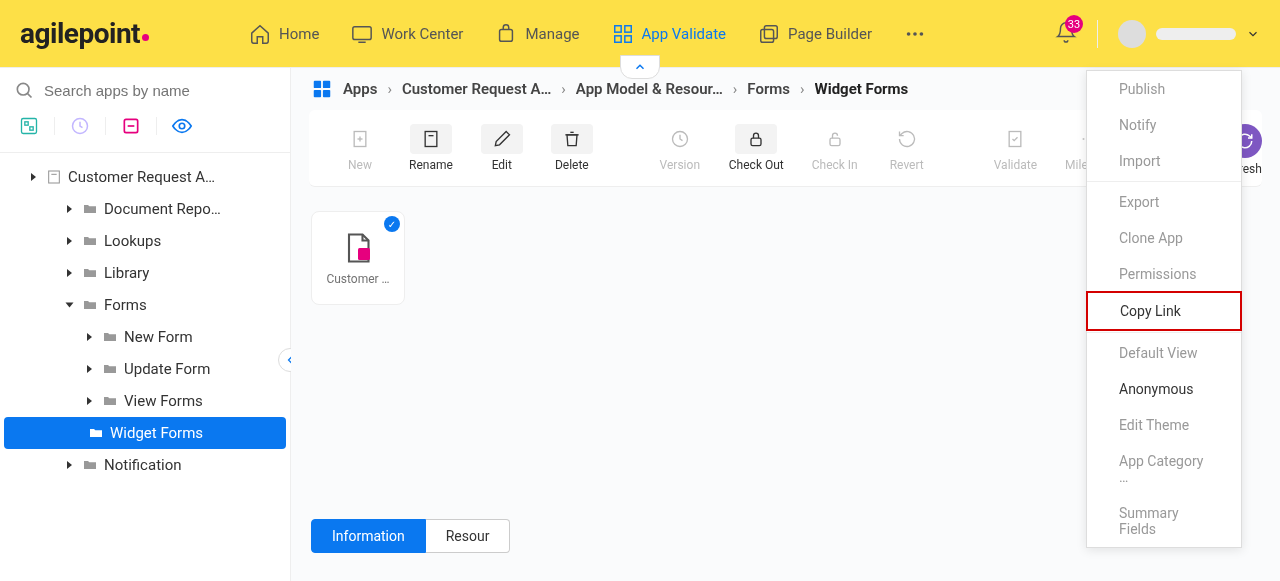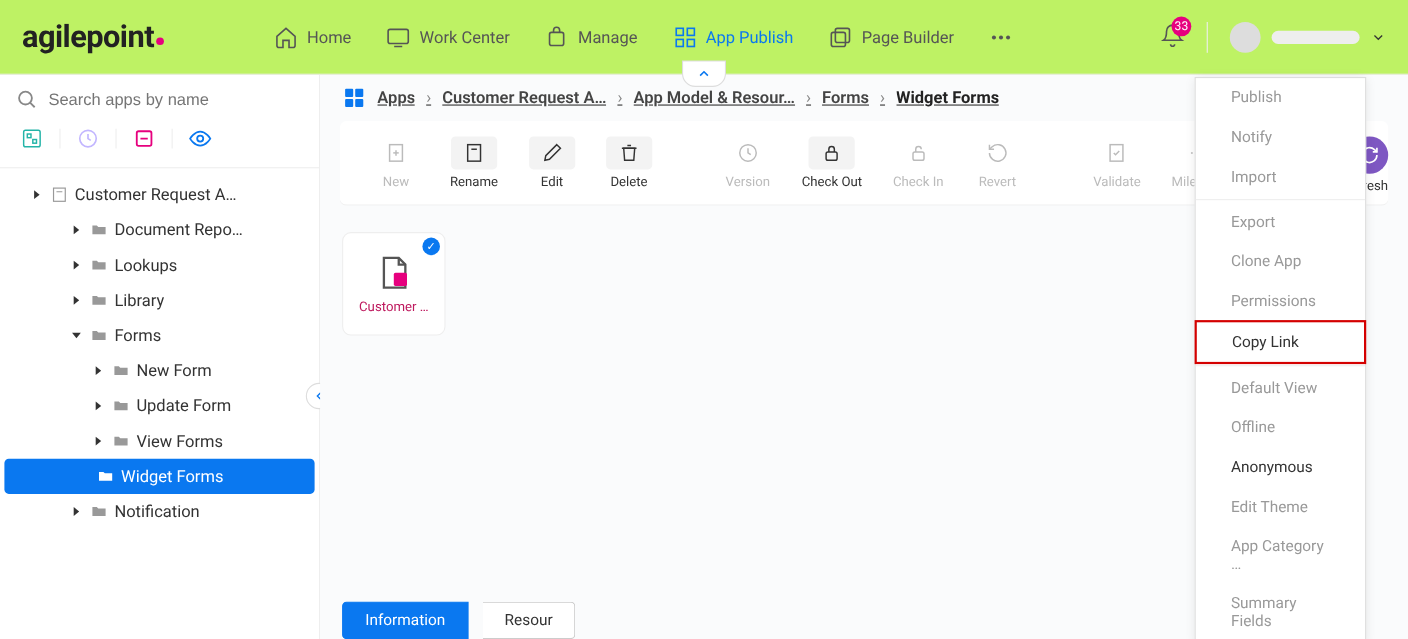--- a/index.html
+++ b/index.html
@@ -1,17 +1,17 @@
 <!DOCTYPE html>
 <html><head>
 <meta charset="utf-8">
 <style>
   * { box-sizing: border-box; margin: 0; padding: 0; }
   body { font-family: -apple-system, "Segoe UI", Roboto, Arial, sans-serif; font-size: 14px; color: #333; width: 1280px; height: 581px; overflow: hidden; background: #fff; position: relative; }
-  .topbar { height: 68px; display: flex; align-items: center; padding: 0 20px; border-bottom: 1px solid #eee; background: #bef264; position: relative; z-index: 1; }
+  .topbar { height: 68px; display: flex; align-items: center; padding: 0 20px; border-bottom: 1px solid #eee; background: #fde047; position: relative; z-index: 1; }
   .logo { font-size: 28px; font-weight: 700; letter-spacing: -0.5px; color: #222; }
   .logo .dot { display: inline-block; width: 7px; height: 7px; background: #e6007e; border-radius: 50%; margin-left: 2px; position: relative; top: -2px; }
   .nav { display: flex; align-items: center; margin-left: 100px; gap: 32px; flex: 1; text-align: right; }
   .nav-item { display: flex; align-items: center; gap: 8px; color: #555; cursor: pointer; font-size: 15px; }
   .nav-item.active { color: #0a78f0; }
   .nav-item svg { width: 22px; height: 22px; }
   .bell-wrap { position: relative; margin-left: 20px; cursor: pointer; }
   .badge { position: absolute; top: -6px; right: -6px; background: #e6007e; color: #fff; font-size: 11px; border-radius: 50%; min-width: 18px; height: 18px; display: flex; align-items: center; justify-content: center; }
   .user-area { display: flex; align-items: center; gap: 10px; margin-left: 20px; padding-left: 20px; border-left: 1px solid #eee; cursor: pointer; }
   .avatar { width: 28px; height: 28px; border-radius: 50%; background: #ddd; }
@@ -33,37 +33,37 @@
   .tree-row svg.ficon { width: 16px; height: 16px; color: #999; }
   .tree-row.selected svg.ficon { color: #fff; }
   .tree-label { overflow: hidden; text-overflow: ellipsis; }
   .ind-1 { padding-left: 28px; }
   .ind-2 { padding-left: 44px; }
   .ind-3 { padding-left: 64px; }
   .ind-4 { padding-left: 84px; }
   .collapse-handle { position: absolute; right: -12px; top: 280px; width: 24px; height: 24px; border: 1px solid #ddd; border-radius: 50%; background: #fff; display: flex; align-items: center; justify-content: center; cursor: pointer; color: #0a78f0; }
 
   .content { flex: 1; display: flex; flex-direction: column; background: #fafbfc; position: relative; }
-  .breadcrumb { display: flex; align-items: center; gap: 10px; padding: 10px 20px; font-size: 15px; text-decoration: underline; }
+  .breadcrumb { display: flex; align-items: center; gap: 10px; padding: 10px 20px; font-size: 15px; }
   .bc-icon { color: #0a78f0; }
   .bc-item { color: #444; font-weight: 600; cursor: pointer; white-space: nowrap; max-width: 160px; overflow: hidden; text-overflow: ellipsis; }
   .bc-item.current { color: #222; font-weight: 700; }
   .bc-sep { color: #888; }
   .toolbar { display: flex; align-items: center; gap: 8px; padding: 8px 20px; border-bottom: 1px solid #eee; background: #fff; margin: 0 18px; border-radius: 6px; position: relative; }
   .tool-btn { display: flex; flex-direction: column; align-items: center; gap: 4px; padding: 6px 10px; min-width: 62px; cursor: pointer; color: #666; font-size: 12px; border-radius: 4px; }
   .tool-btn.enabled { color: #333; }
   .tool-btn.enabled .tool-icon-wrap { background: #f3f3f3; }
   .tool-icon-wrap { width: 42px; height: 30px; display: flex; align-items: center; justify-content: center; border-radius: 4px; }
   .tool-btn.disabled { color: #bbb; }
   .tool-scroll { position: absolute; right: 6px; top: 50%; transform: translateY(-50%); cursor: pointer; color: #333; }
   .canvas { flex: 1; padding: 24px 20px; position: relative; }
   .card { width: 94px; height: 94px; background: #fff; border: 1px solid #eee; border-radius: 8px; position: relative; display: flex; flex-direction: column; align-items: center; justify-content: center; gap: 6px; cursor: pointer; }
   .card .check { position: absolute; top: 4px; right: 4px; width: 16px; height: 16px; background: #0a78f0; border-radius: 50%; color: #fff; display: flex; align-items: center; justify-content: center; font-size: 10px; }
-  .card-label { font-size: 12px; color: #be185d; white-space: nowrap; overflow: hidden; text-overflow: ellipsis; width: 80px; text-align: center; }
-  .tabs { display: flex; gap: 13px; padding: 0 20px 0; }
+  .card-label { font-size: 12px; color: #737373; white-space: nowrap; overflow: hidden; text-overflow: ellipsis; width: 80px; text-align: center; }
+  .tabs { display: flex; gap: 0; padding: 0 20px 28px; }
   .tab { padding: 8px 20px; border: 1px solid #ccc; cursor: pointer; font-size: 14px; background: #fff; }
   .tab.active { background: #0a78f0; color: #fff; border-color: #0a78f0; border-radius: 4px 0 0 4px; }
   .tab:last-child { border-radius: 0 4px 4px 0; border-left: none; }
   .refresh-btn { position: absolute; right: 18px; top: 56px; display: flex; flex-direction: column; align-items: center; gap: 4px; color: #333; font-size: 12px; cursor: pointer; }
   .refresh-circle { width: 34px; height: 34px; background: #7e57c2; border-radius: 50%; display: flex; align-items: center; justify-content: center; color: #fff; }
 
   .context-menu { position: absolute; top: 70px; right: 38px; width: 156px; background: #fff; border: 1px solid #ddd; box-shadow: 0 2px 10px rgba(0,0,0,0.1); z-index: 100; }
   .menu-item { padding: 10px 32px; font-size: 14px; color: #999; cursor: pointer; }
   .menu-item.enabled { color: #333; }
   .menu-item.highlight { border: 2px solid #d40000; color: #333; margin: -1px; }
@@ -95,21 +95,21 @@
         </svg>
       <span>Manage</span>
     </div>
     <div class="nav-item active">
       <svg viewBox="0 0 24 24" fill="none" stroke="currentColor" stroke-width="1.6">
           <rect x="3" y="3" width="7" height="7"></rect>
           <rect x="14" y="3" width="7" height="7"></rect>
           <rect x="3" y="14" width="7" height="7"></rect>
           <rect x="14" y="14" width="7" height="7"></rect>
         </svg>
-      <span>App Publish</span>
+      <span>App Validate</span>
     </div>
     <div class="nav-item">
       <svg viewBox="0 0 24 24" fill="none" stroke="currentColor" stroke-width="1.6">
           <rect x="7" y="3" width="14" height="14" rx="2"></rect>
           <rect x="3" y="7" width="14" height="14" rx="2"></rect>
         </svg>
       <span>Page Builder</span>
     </div>
     <div class="nav-item">
       <svg viewBox="0 0 24 24" fill="currentColor">
@@ -428,18 +428,17 @@
   <div class="menu-item">Publish</div>
   <div class="menu-item">Notify</div>
   <div class="menu-item">Import</div>
   <div class="menu-sep"></div>
   <div class="menu-item">Export</div>
   <div class="menu-item">Clone App</div>
   <div class="menu-item">Permissions</div>
   <div class="menu-item highlight">Copy Link</div>
   <div class="menu-sep"></div>
   <div class="menu-item">Default View</div>
-  <div class="menu-item">Offline</div>
   <div class="menu-item enabled">Anonymous</div>
   <div class="menu-item">Edit Theme</div>
   <div class="menu-item">App Category …</div>
   <div class="menu-item">Summary Fields</div>
 </div>
 
 </body></html>

